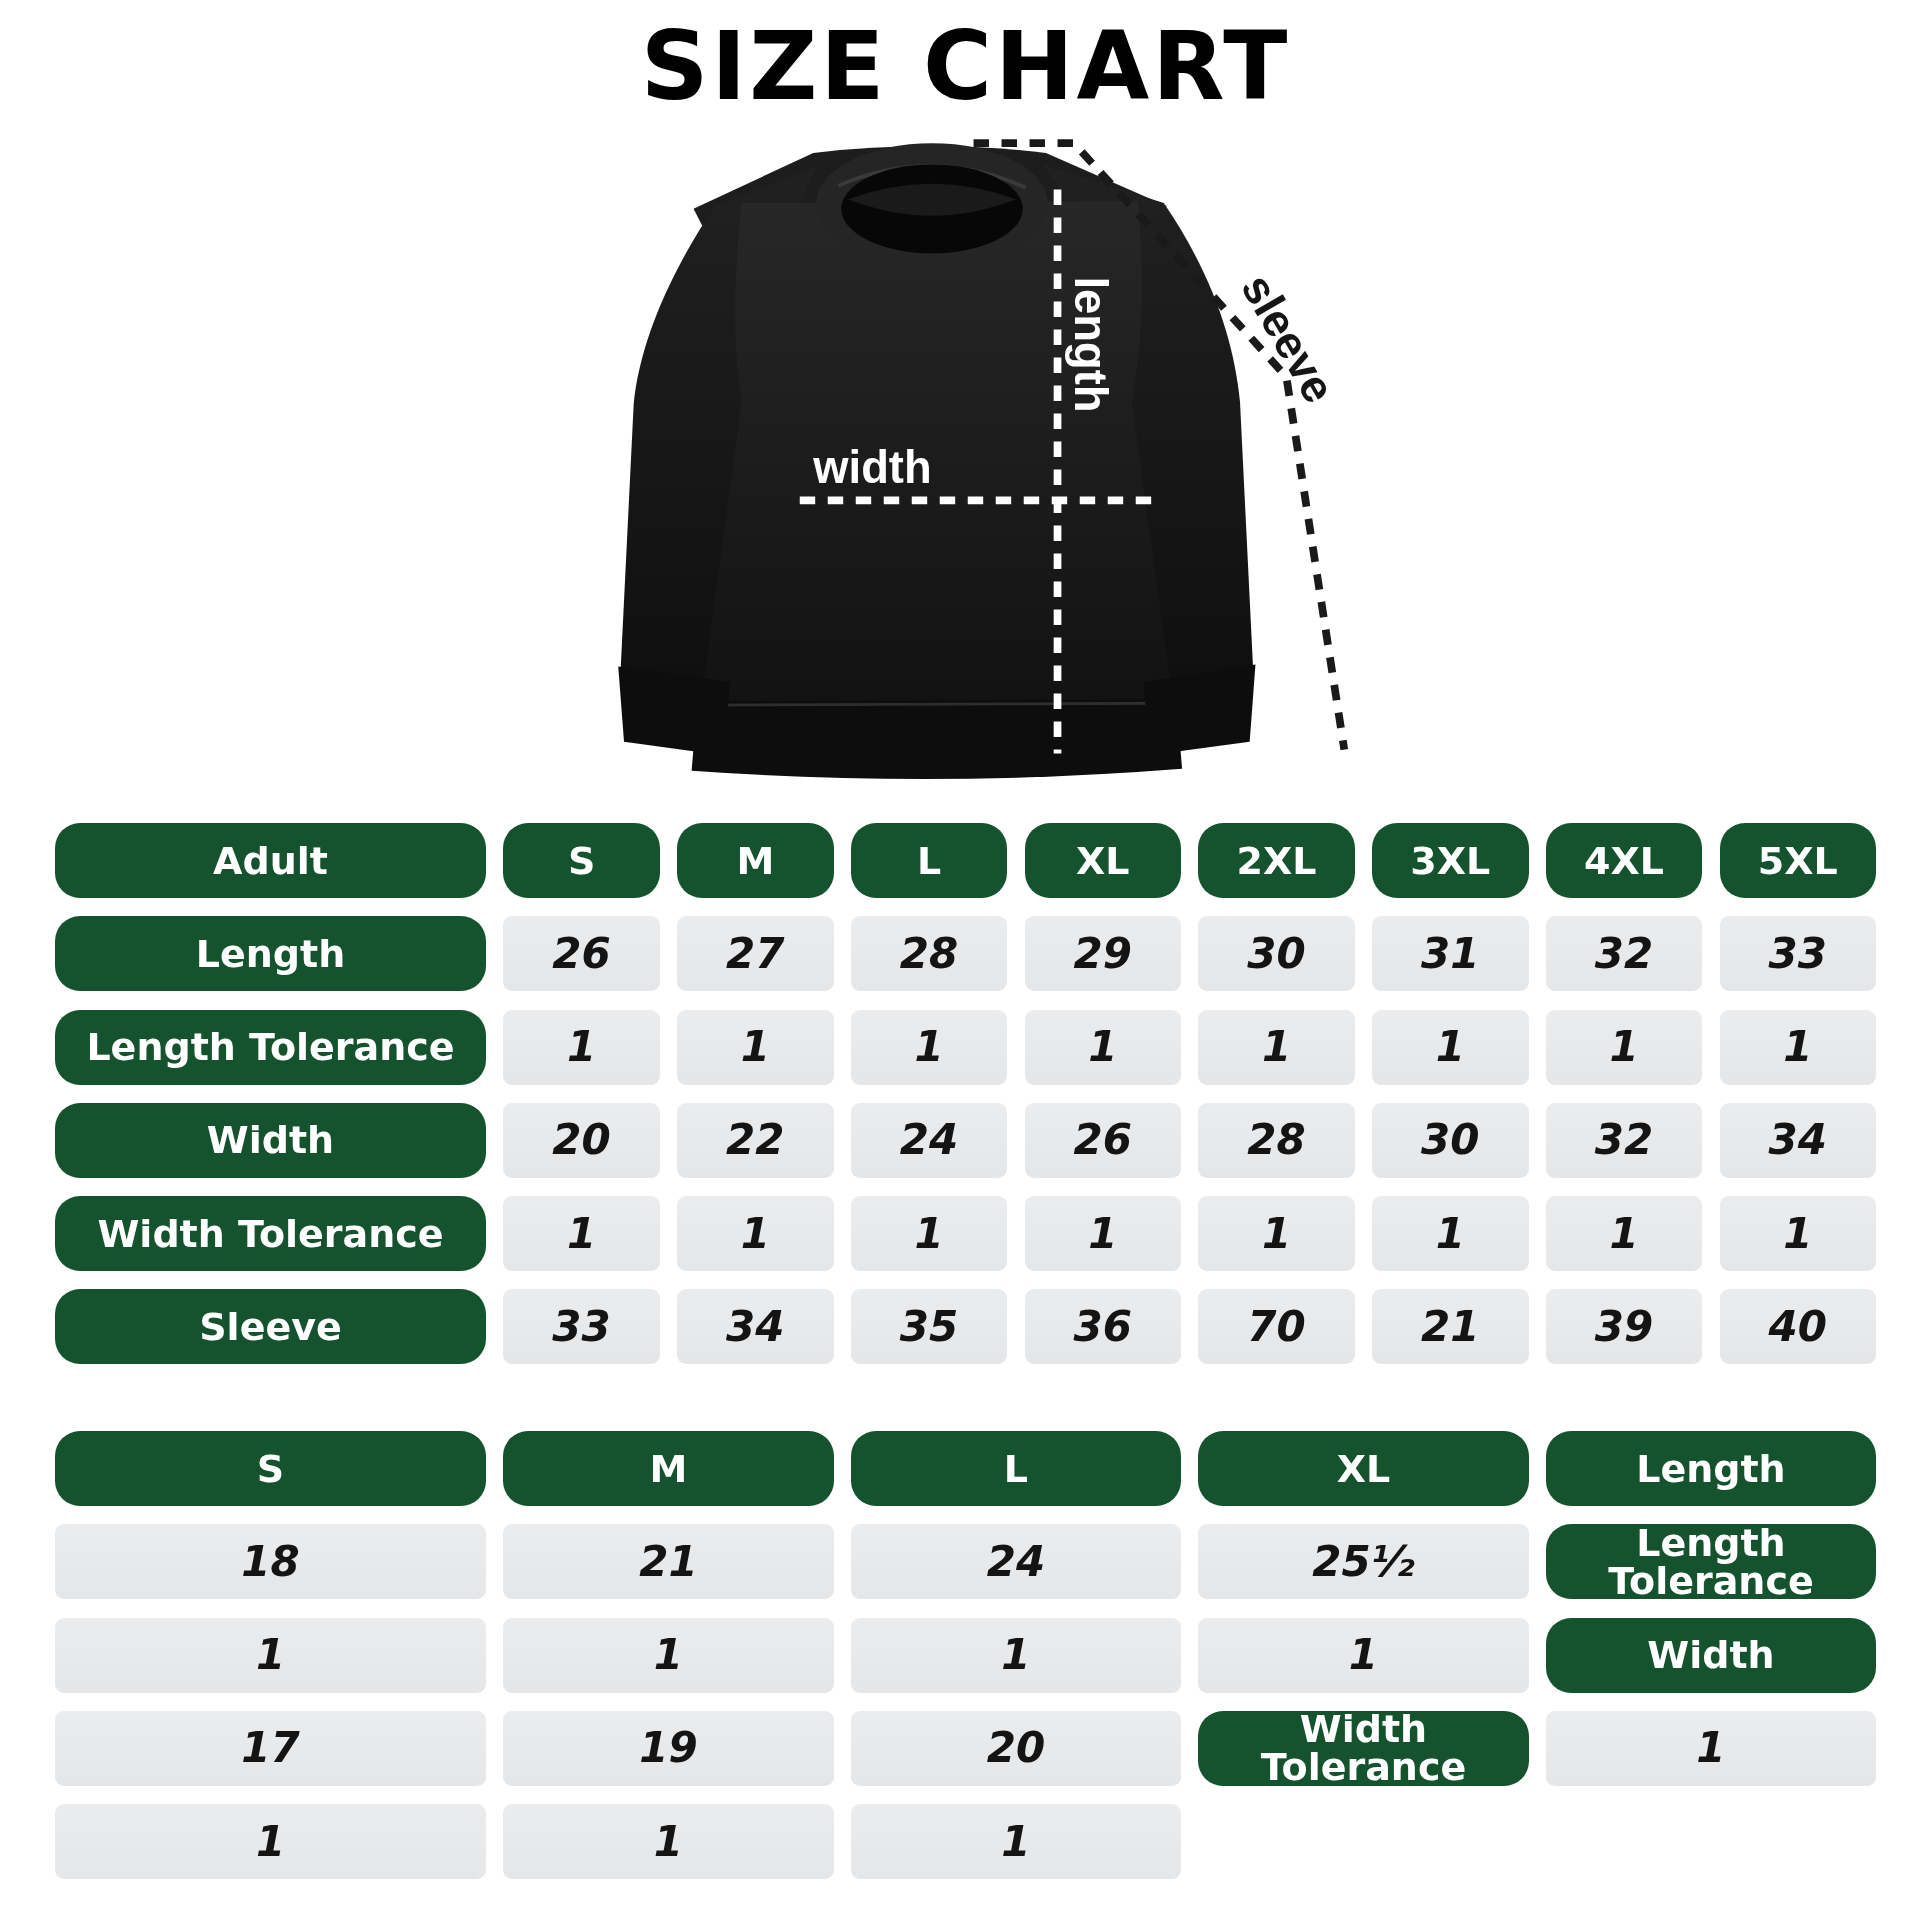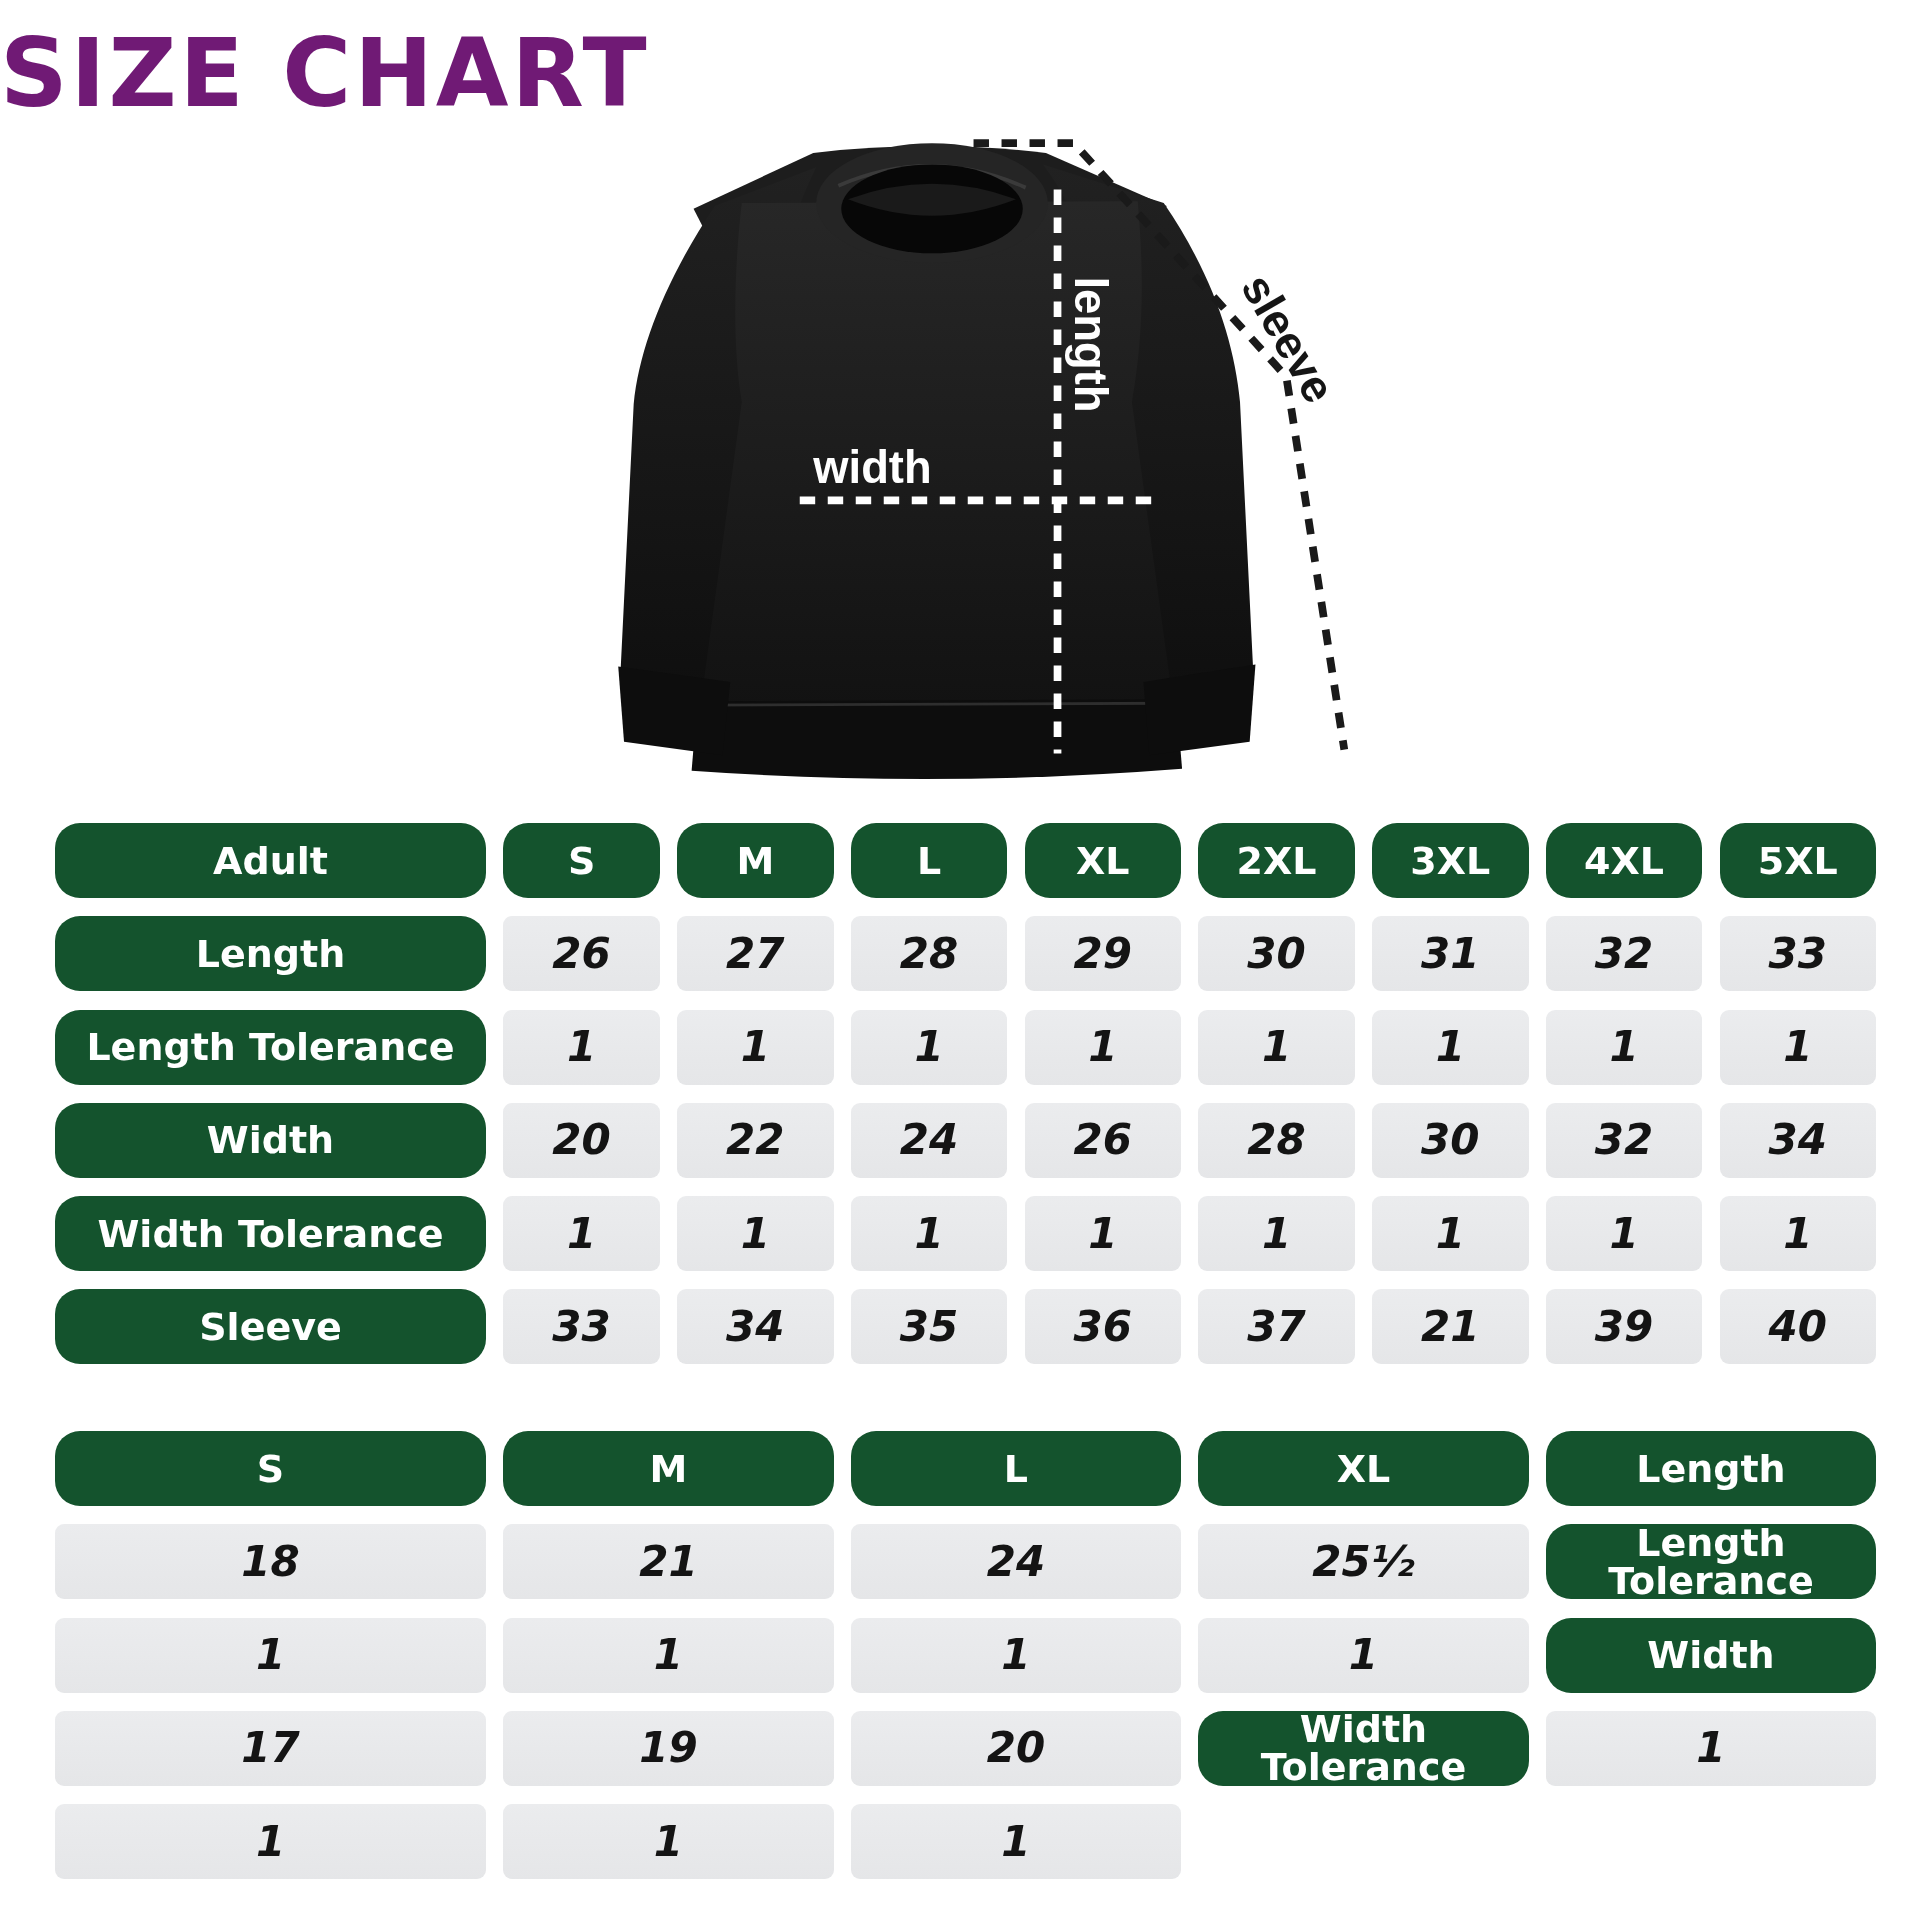--- a/index.html
+++ b/index.html
@@ -1,23 +1,23 @@
 <!DOCTYPE html>
 <html><head>
 <meta charset="utf-8">
 <style>
   html,body{margin:0;padding:0;background:#ffffff;}
   #canvas{
     position:relative;width:1931px;height:1931px;background:#ffffff;overflow:hidden;
     font-family:"DejaVu Sans","Liberation Sans",sans-serif;
   }
   .title{
-    position:absolute;top:19px;left:0;width:100%;margin:0;
-    text-align:left;font-size:94px;font-weight:800;letter-spacing:2.9px;
-    color:#701a75;font-family:"DejaVu Sans","Liberation Sans",sans-serif;
+    position:absolute;top:12px;left:0;width:100%;margin:0;
+    text-align:center;font-size:94px;font-weight:800;letter-spacing:2.9px;
+    color:#000000;font-family:"DejaVu Sans","Liberation Sans",sans-serif;
   }
   .diagram{position:absolute;left:541px;top:114px;width:811px;height:686px;}
   .diagram svg{width:100%;height:100%;display:block;}
   svg text{font-family:"Liberation Sans","DejaVu Sans",sans-serif;font-weight:bold;}
 
   .size-table{
     position:absolute;left:55px;width:1821px;display:grid;
     column-gap:17.4px;row-gap:18.3px;grid-auto-rows:75px;
   }
   #adult-table{top:823px;grid-template-columns:431px repeat(8,1fr);}
@@ -129,21 +129,21 @@
       <div class="cell">1</div>
       <div class="cell">1</div>
       <div class="cell">1</div>
       <div class="cell">1</div>
       <div class="cell">1</div>
       <div class="pill">Sleeve</div>
       <div class="cell">33</div>
       <div class="cell">34</div>
       <div class="cell">35</div>
       <div class="cell">36</div>
-      <div class="cell">37</div>
+      <div class="cell">70</div>
       <div class="cell">21</div>
       <div class="cell">39</div>
       <div class="cell">40</div>
     </div>
 
   <div class="size-table" id="youth-table">
       <div class="pill">S</div>
       <div class="pill">M</div>
       <div class="pill">L</div>
       <div class="pill">XL</div>

